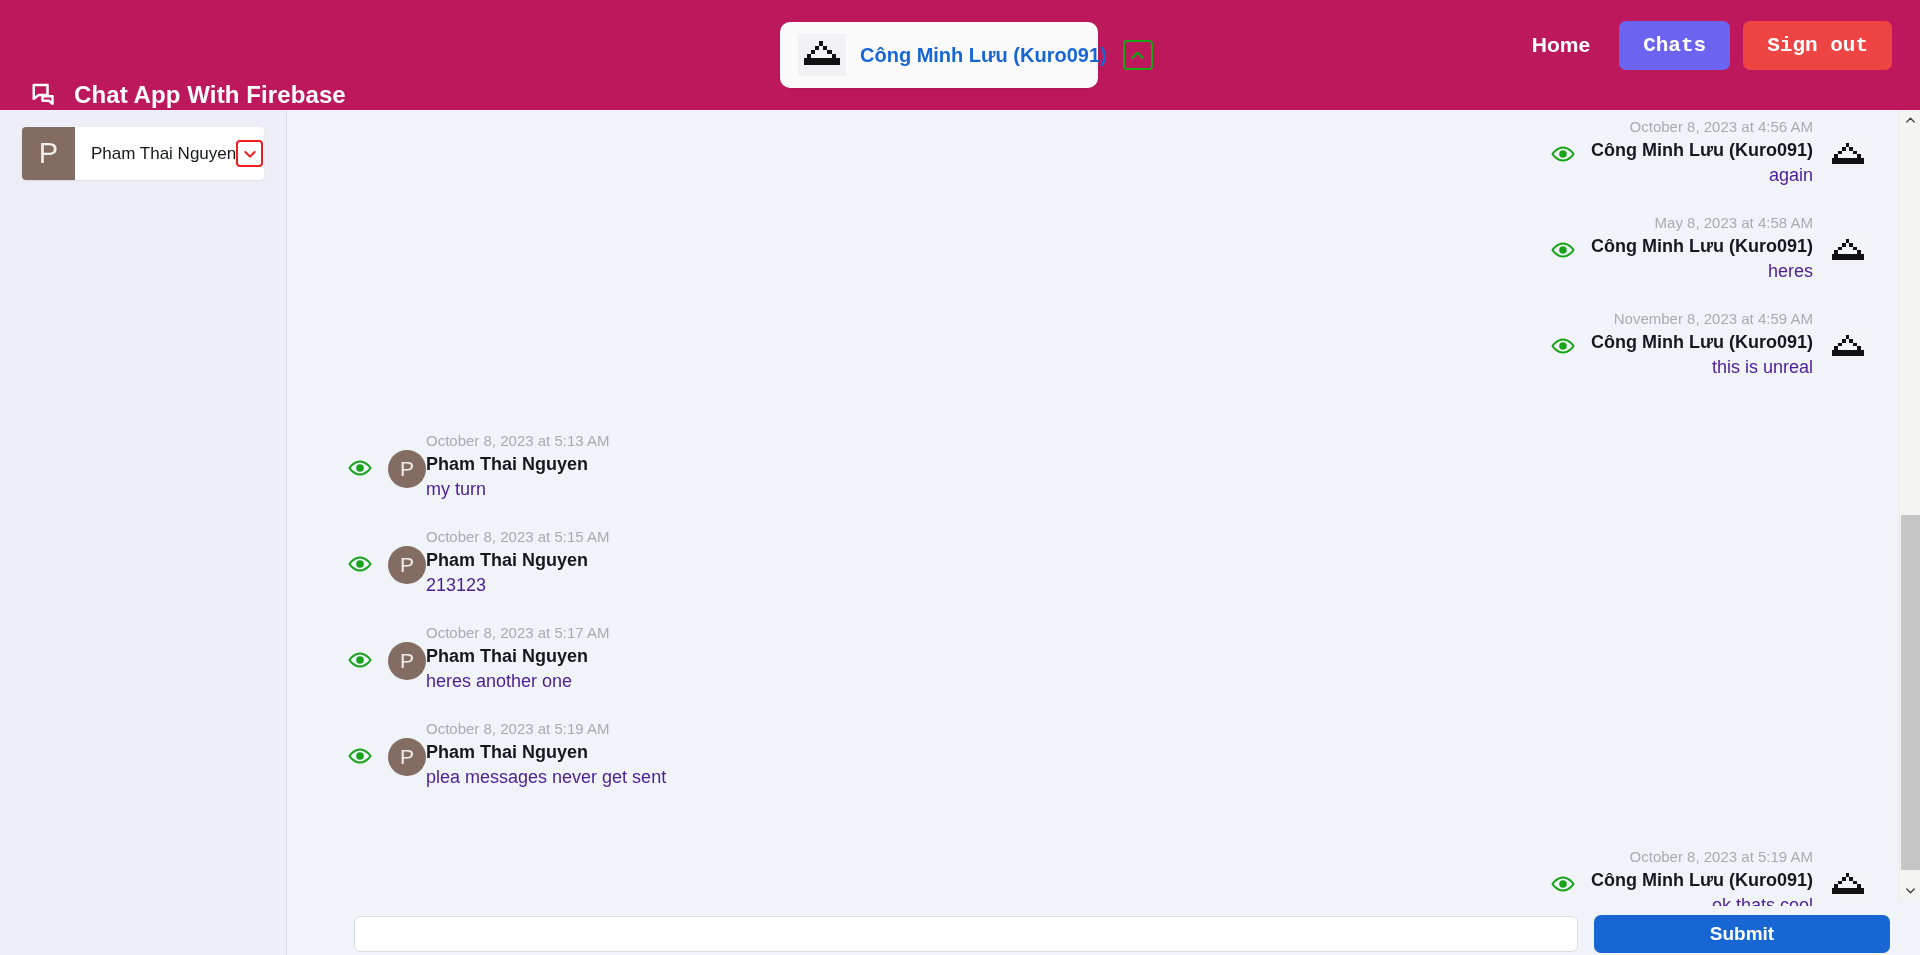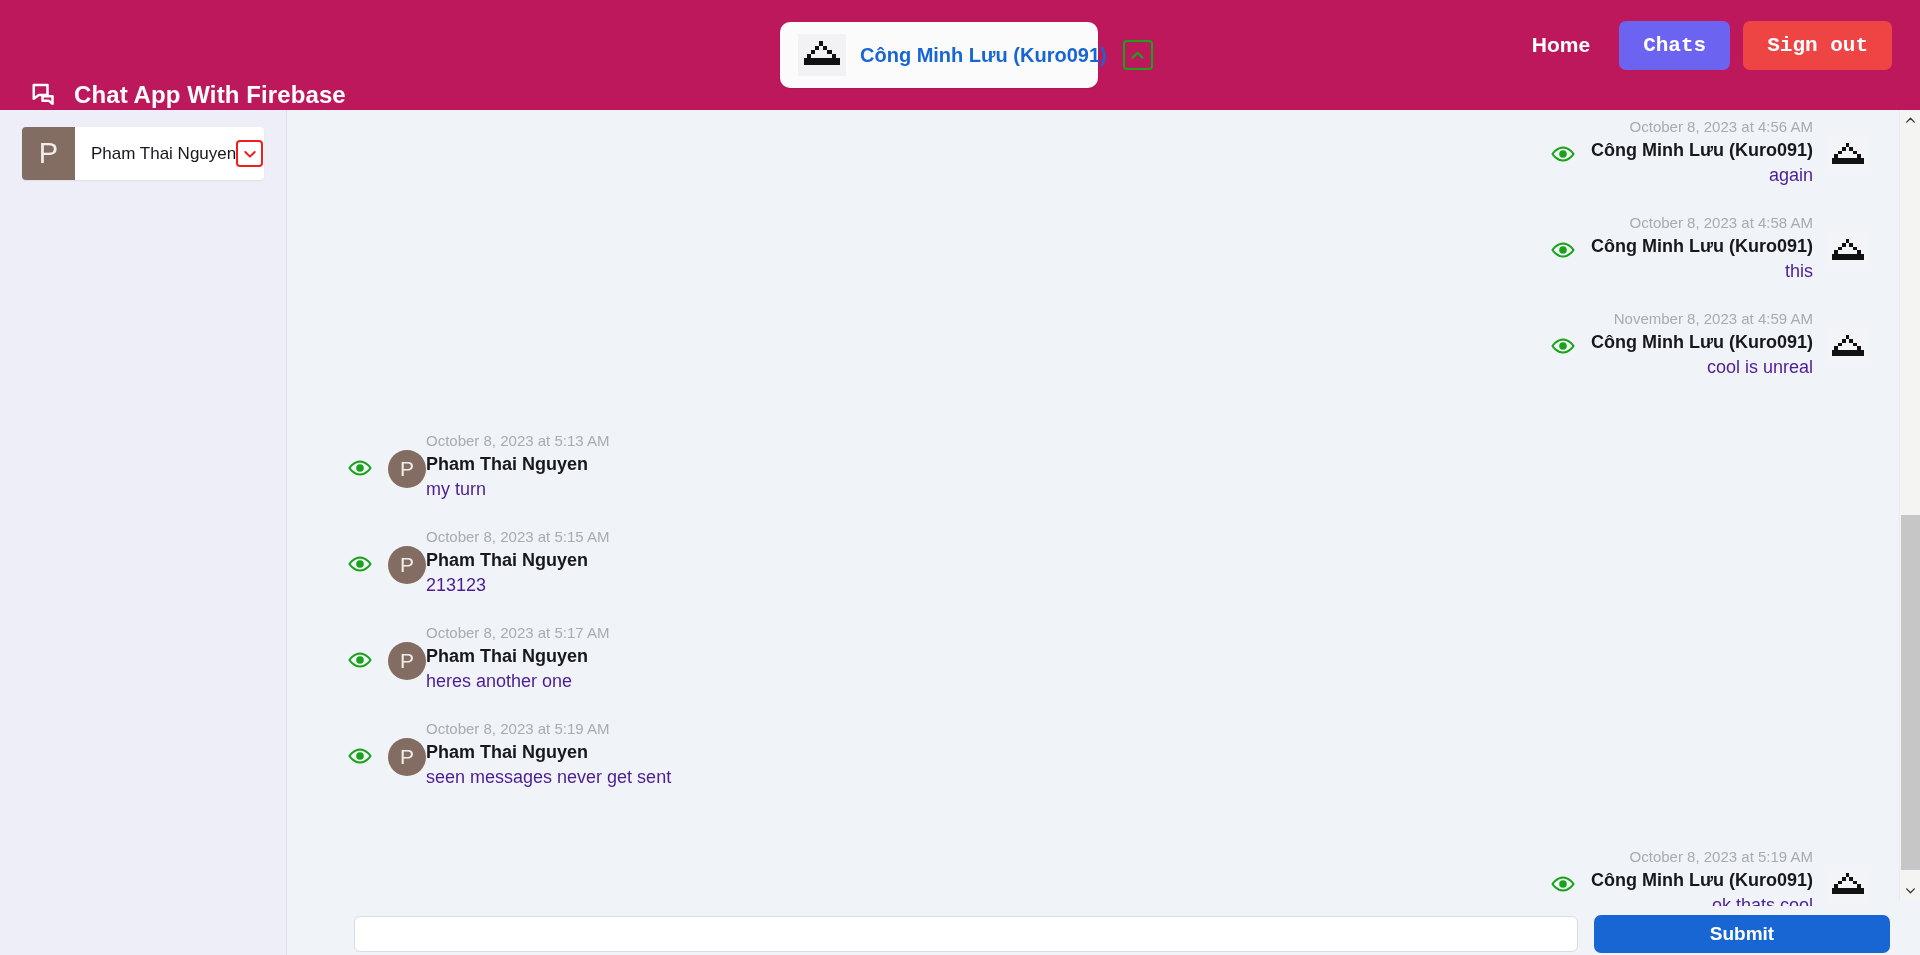--- a/index.html
+++ b/index.html
@@ -395,23 +395,23 @@
             <rect x="3" y="16" width="26" height="5" fill="#111"></rect>
           </svg>
         </span>
       </div>
       <div class="msg right">
         <span class="msg-eye"><svg viewBox="0 0 24 24" width="24" height="24" fill="none" stroke="#19a319" stroke-width="2">
             <path d="M1.5 12S5.5 5.5 12 5.5 22.5 12 22.5 12 18.5 18.5 12 18.5 1.5 12 1.5 12z"></path>
             <circle cx="12" cy="12" r="2.8" fill="#19a319"></circle>
           </svg></span>
         <div class="msg-body">
-          <span class="msg-time">October 8, 2023 at 4:58 AM</span>
+          <span class="msg-time">May 8, 2023 at 4:58 AM</span>
           <span class="msg-name">Công Minh Lưu (Kuro091)</span>
-          <span class="msg-text">this</span>
+          <span class="msg-text">heres</span>
         </div>
         <span class="msg-avatar-img">
           <svg viewBox="0 0 32 28" width="40" height="35" shape-rendering="crispEdges">
             <rect x="14" y="4" width="3" height="3" fill="#111"></rect>
             <rect x="11" y="7" width="3" height="3" fill="#111"></rect>
             <rect x="17" y="7" width="3" height="3" fill="#111"></rect>
             <rect x="8" y="10" width="3" height="3" fill="#111"></rect>
             <rect x="20" y="10" width="3" height="3" fill="#111"></rect>
             <rect x="5" y="13" width="3" height="3" fill="#111"></rect>
             <rect x="23" y="13" width="3" height="3" fill="#111"></rect>
@@ -420,21 +420,21 @@
         </span>
       </div>
       <div class="msg right">
         <span class="msg-eye"><svg viewBox="0 0 24 24" width="24" height="24" fill="none" stroke="#19a319" stroke-width="2">
             <path d="M1.5 12S5.5 5.5 12 5.5 22.5 12 22.5 12 18.5 18.5 12 18.5 1.5 12 1.5 12z"></path>
             <circle cx="12" cy="12" r="2.8" fill="#19a319"></circle>
           </svg></span>
         <div class="msg-body">
           <span class="msg-time">November 8, 2023 at 4:59 AM</span>
           <span class="msg-name">Công Minh Lưu (Kuro091)</span>
-          <span class="msg-text">cool is unreal</span>
+          <span class="msg-text">this is unreal</span>
         </div>
         <span class="msg-avatar-img">
           <svg viewBox="0 0 32 28" width="40" height="35" shape-rendering="crispEdges">
             <rect x="14" y="4" width="3" height="3" fill="#111"></rect>
             <rect x="11" y="7" width="3" height="3" fill="#111"></rect>
             <rect x="17" y="7" width="3" height="3" fill="#111"></rect>
             <rect x="8" y="10" width="3" height="3" fill="#111"></rect>
             <rect x="20" y="10" width="3" height="3" fill="#111"></rect>
             <rect x="5" y="13" width="3" height="3" fill="#111"></rect>
             <rect x="23" y="13" width="3" height="3" fill="#111"></rect>
@@ -481,21 +481,21 @@
       </div>
       <div class="msg left">
         <span class="msg-eye"><svg viewBox="0 0 24 24" width="24" height="24" fill="none" stroke="#19a319" stroke-width="2">
             <path d="M1.5 12S5.5 5.5 12 5.5 22.5 12 22.5 12 18.5 18.5 12 18.5 1.5 12 1.5 12z"></path>
             <circle cx="12" cy="12" r="2.8" fill="#19a319"></circle>
           </svg></span>
         <span class="msg-avatar-circle">P</span>
         <div class="msg-body">
           <span class="msg-time">October 8, 2023 at 5:19 AM</span>
           <span class="msg-name">Pham Thai Nguyen</span>
-          <span class="msg-text">seen messages never get sent</span>
+          <span class="msg-text">plea messages never get sent</span>
         </div>
       </div>
       <div class="spacer-block" style="height:32px"></div>
       <div class="msg right">
         <span class="msg-eye"><svg viewBox="0 0 24 24" width="24" height="24" fill="none" stroke="#19a319" stroke-width="2">
             <path d="M1.5 12S5.5 5.5 12 5.5 22.5 12 22.5 12 18.5 18.5 12 18.5 1.5 12 1.5 12z"></path>
             <circle cx="12" cy="12" r="2.8" fill="#19a319"></circle>
           </svg></span>
         <div class="msg-body">
           <span class="msg-time">October 8, 2023 at 5:19 AM</span>

